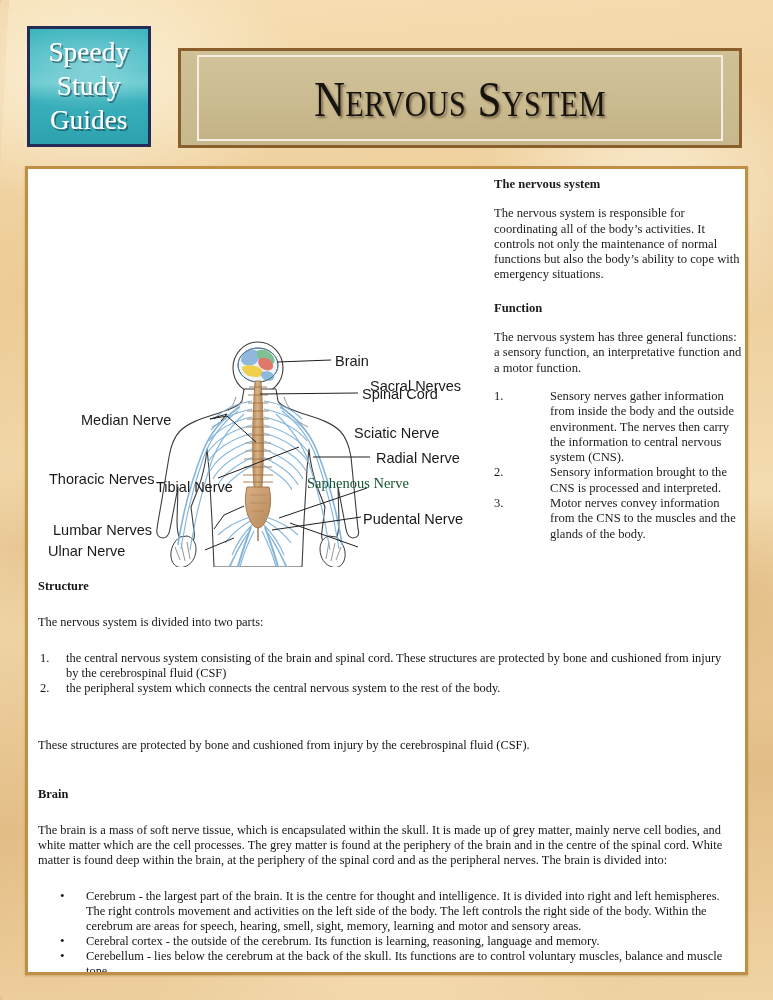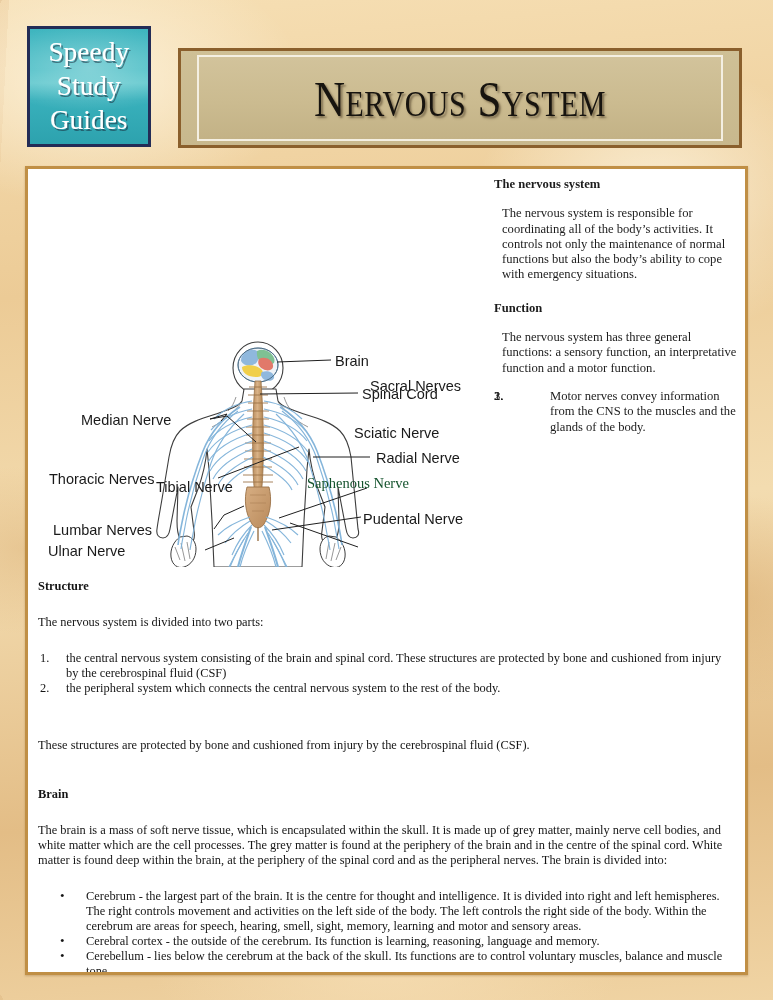--- a/index.html
+++ b/index.html
@@ -76,21 +76,21 @@
   #top-row { position:relative; width:100%; height:398px; }
 
   #figure-area { position:absolute; left:0; top:0; width:460px; height:398px; }
   #figure-svg { position:absolute; left:0; top:0; }
 
   #intro-col {
     position:absolute; left:466px; top:8px; width:250px; height:386px;
     font-size:12.6px; line-height:15.3px; color:#1c1c1c;
   }
   #intro-col h3 { margin:0; font-size:12.6px; font-weight:bold; }
-  #intro-col p  { margin:14px 0 0 8px; }
+  #intro-col p  { margin:14px 0 0 0; }
   .numlist { margin:13px 0 0 0; padding:0; list-style:none; }
   .numlist li { position:relative; padding-left:56px; margin:0 0 0 0; }
   .numlist li .num { position:absolute; left:0; top:0; }
 
   
   #body-area { padding:0 14px 0 10px; font-size:12.4px; line-height:15.1px; color:#151515; }
   #body-area h3 { margin:12px 0 0 0; font-size:12.4px; font-weight:bold; }
   #body-area p  { margin:0; }
   .gap-hd { height:21px; }
 
@@ -311,23 +311,25 @@
     </div>
 
     <div id="intro-col">
       <h3>The nervous system</h3>
       <p>The nervous system is responsible for coordinating all of the body’s activities. It controls not only the maintenance of normal functions but also the body’s ability to cope with emergency situations.</p>
       <h3 style="margin-top:18px">Function</h3>
       <p>The nervous system has three general functions: a sensory function, an interpretative function and a motor function.</p>
       <ol class="numlist">
         <li>
           <span class="num">1.</span>
+          <span>Sensory nerves gather information from inside the body and the outside environment. The nerves then carry the information to central nervous system (CNS).</span>
         </li>
         <li>
           <span class="num">2.</span>
+          <span>Sensory information brought to the CNS is processed and interpreted.</span>
         </li>
         <li>
           <span class="num">3.</span>
           <span>Motor nerves convey information from the CNS to the muscles and the glands of the body.</span>
         </li>
       </ol>
     </div>
   </div>
 
   <div id="body-area">

